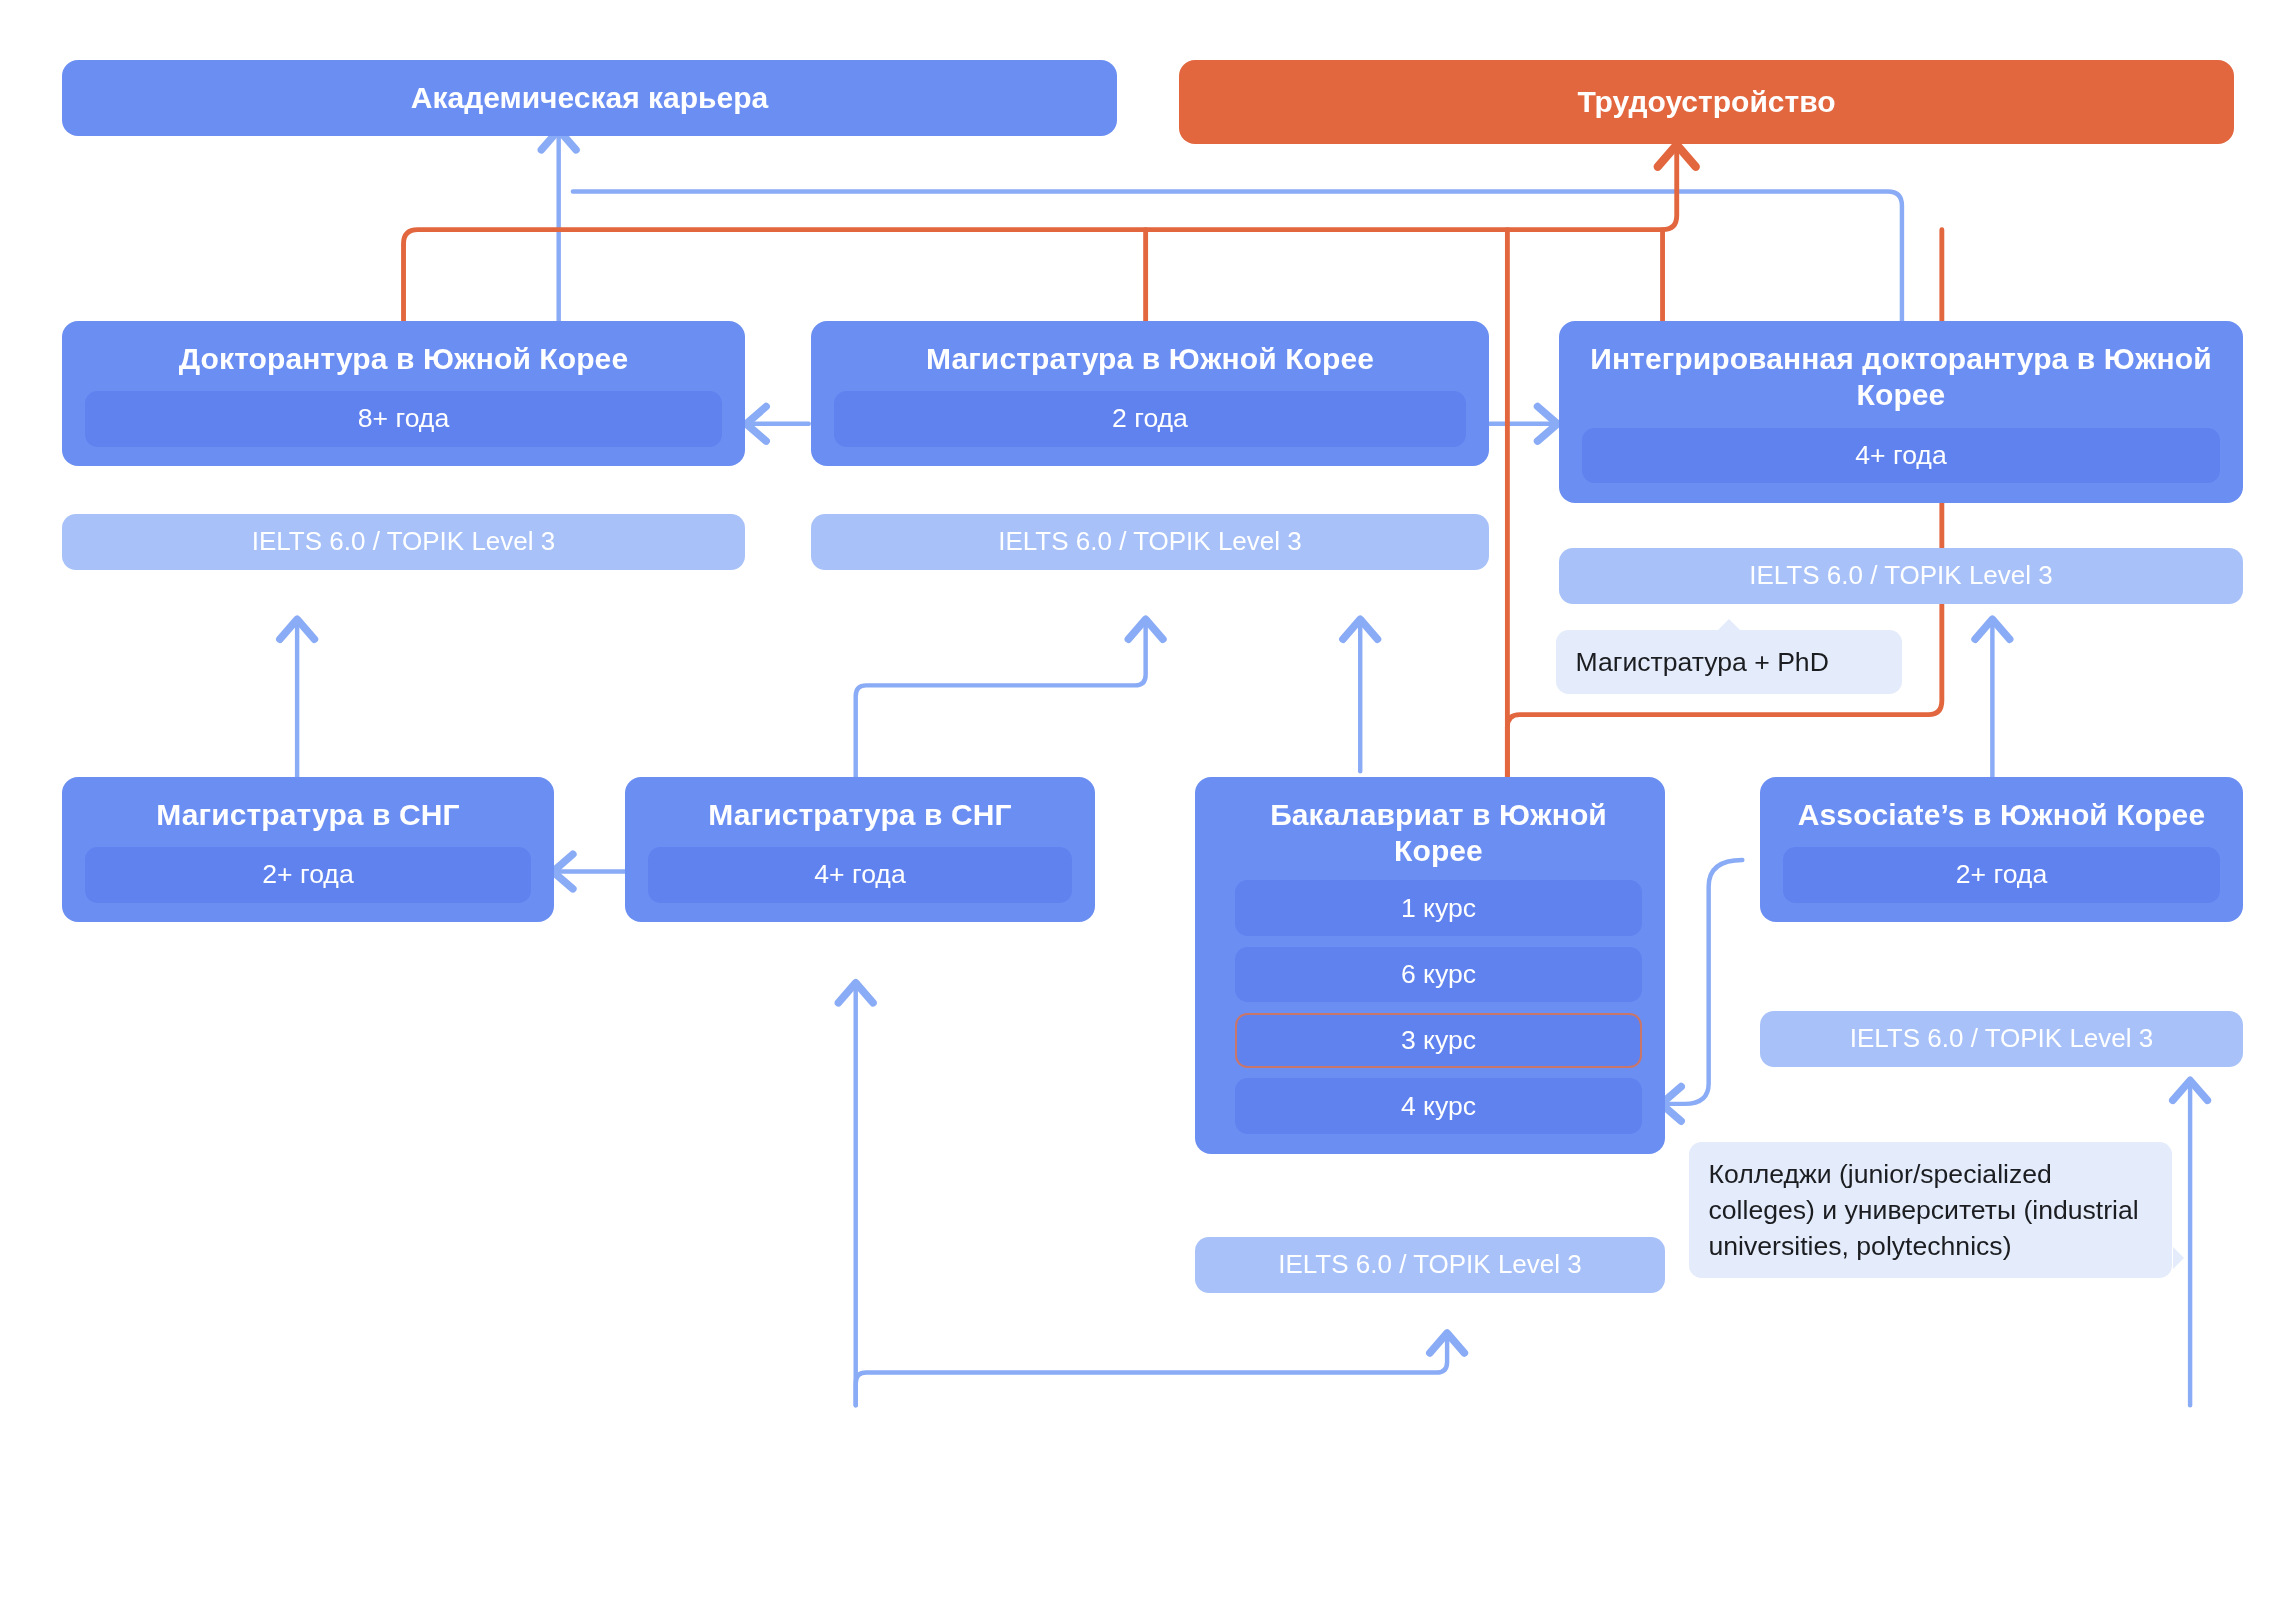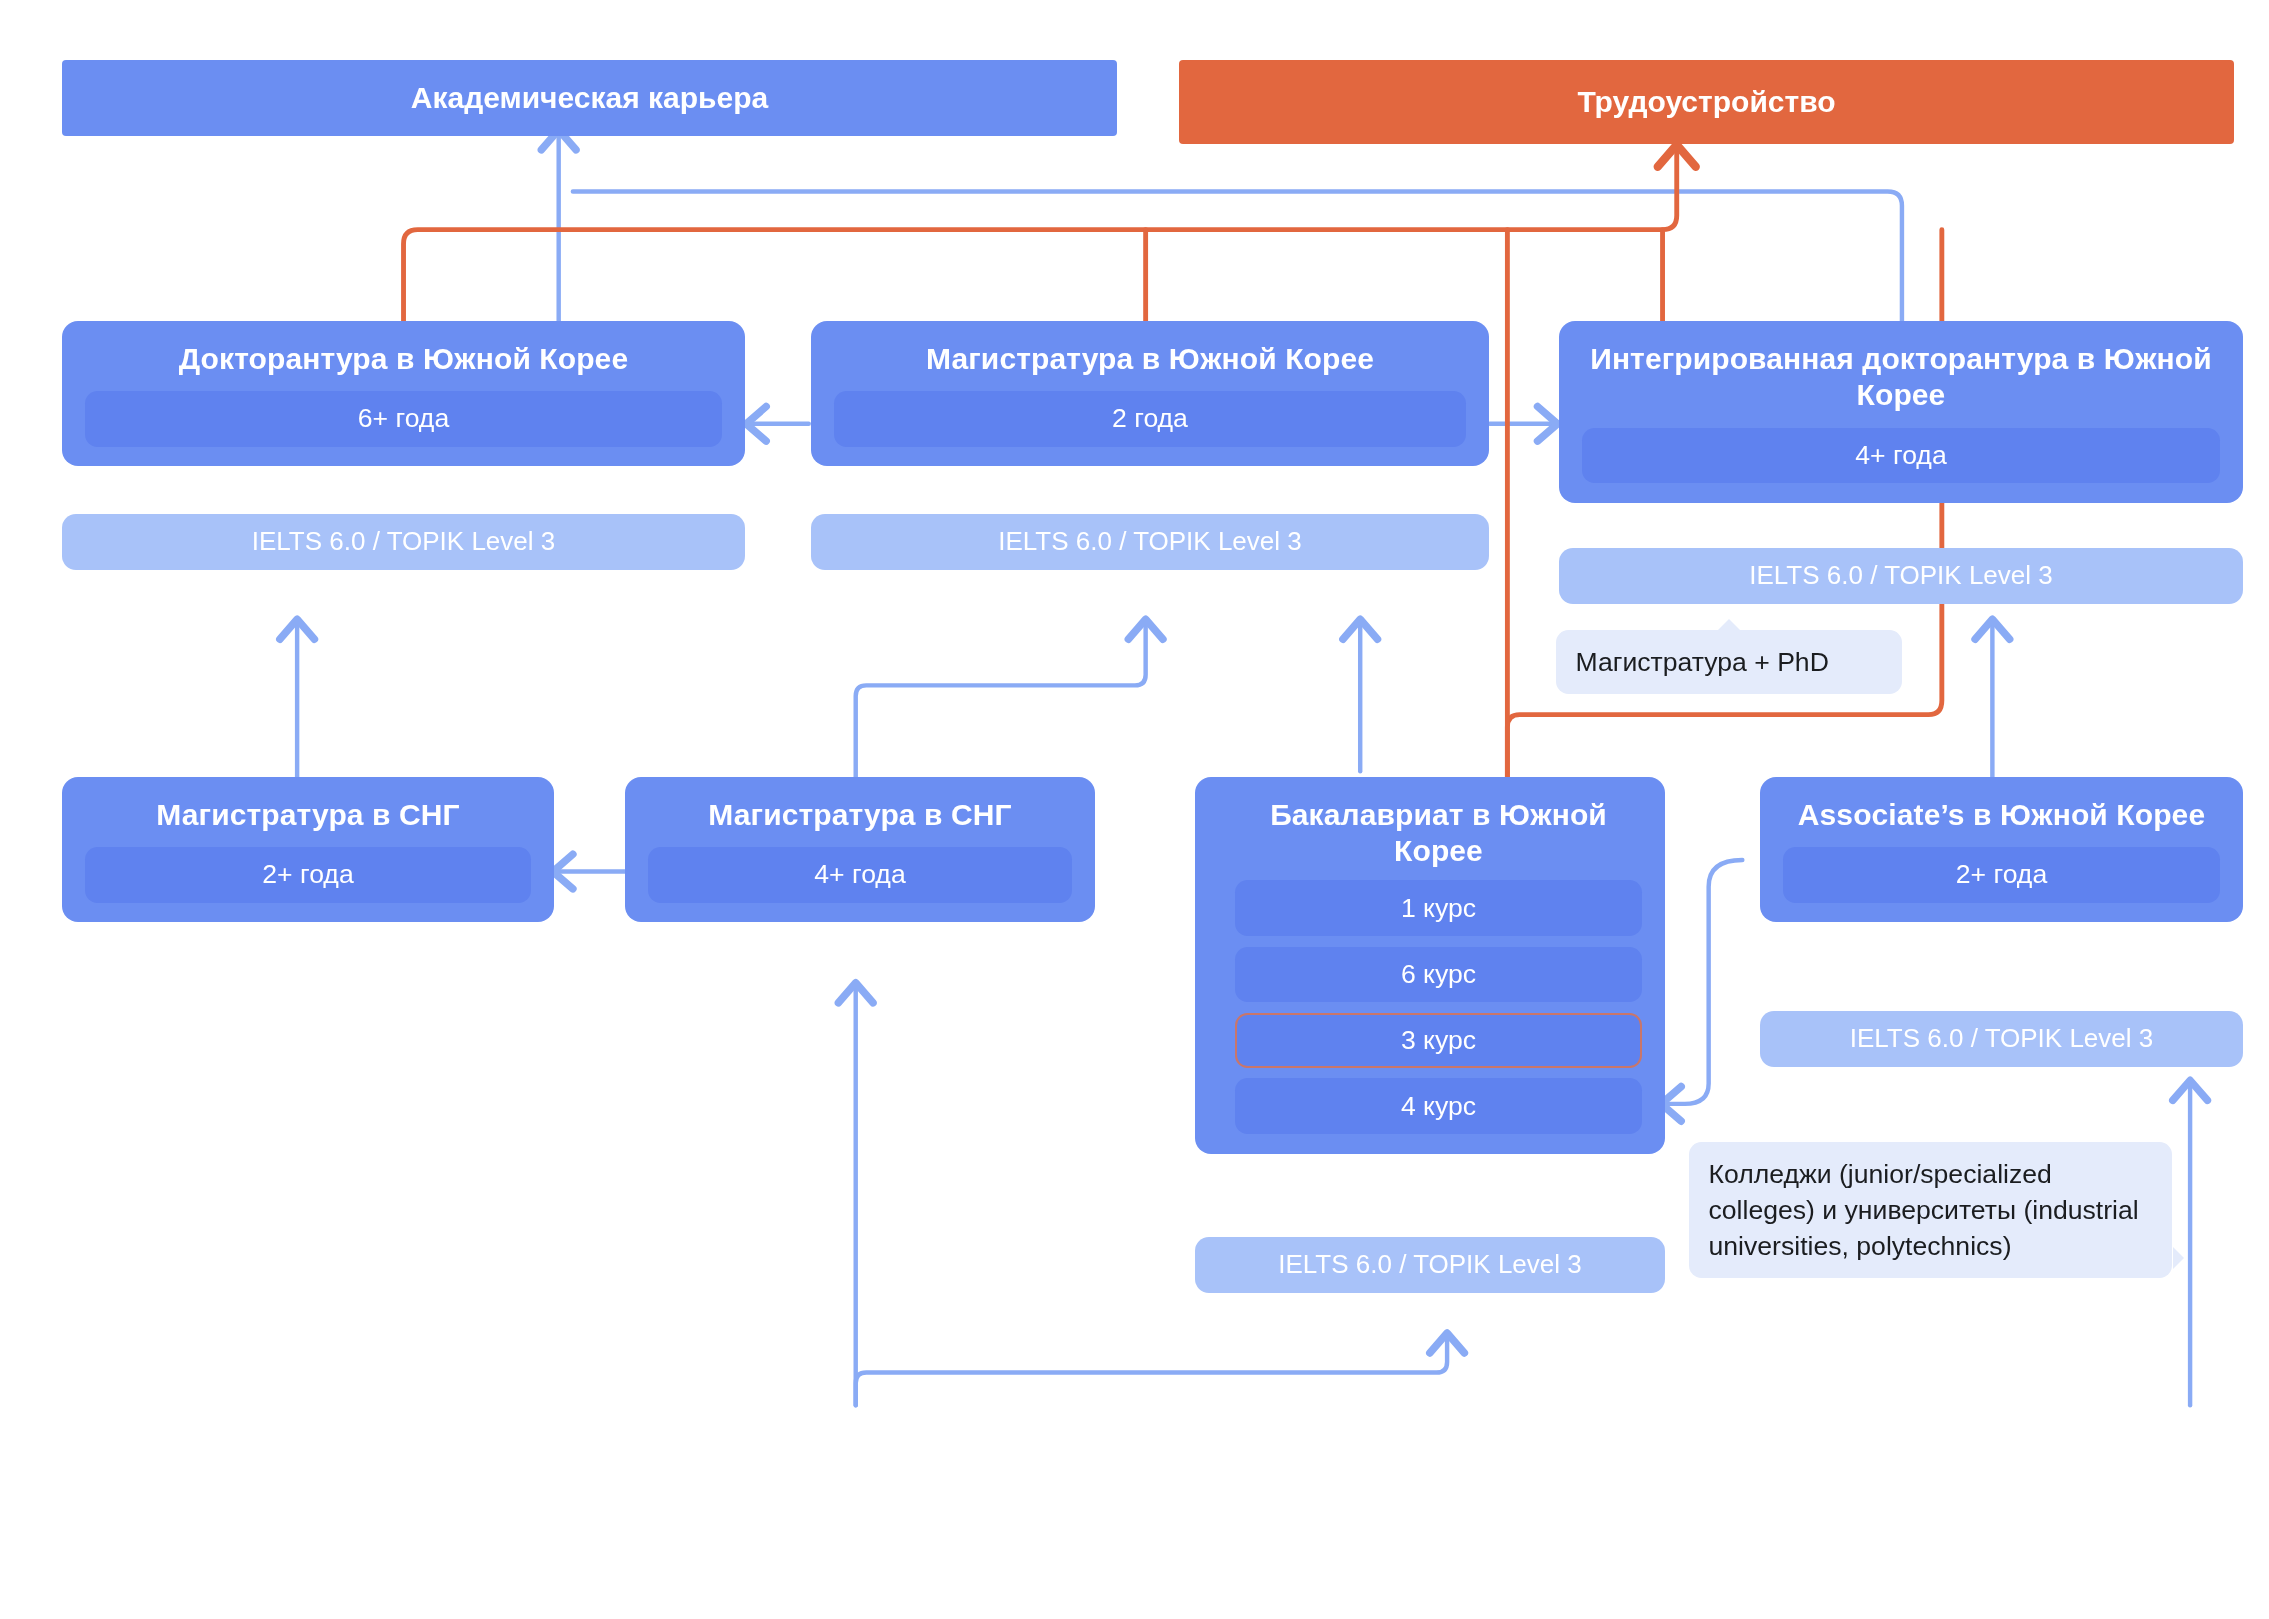--- a/index.html
+++ b/index.html
@@ -53,21 +53,21 @@
     color: #ffffff;
     font-size: 26px;
     text-align: center;
     padding: 12.4px 0;
     z-index: 5;
   }
 
   
   .banner {
     position: absolute;
-    border-radius: 4px;
+    border-radius: 16px;
     color: #ffffff;
     font-weight: bold;
     font-size: 30px;
     display: flex; align-items: center; justify-content: center;
     z-index: 5;
   }
   .banner.academic { background: #6b8ef2; }
   .banner.job      { background: #e2673f; }
 
   
@@ -177,21 +177,21 @@
       <path d="M1700,880 L1700,259"></path>
     </g>
   </svg>
 
   <div class="banner academic" style="left:62px; top:60px; width:1055px; height:76px;">Академическая карьера</div>
 
   <div class="banner job" style="left:1179px; top:60px; width:1055px; height:84px;text-align:center;">Трудоустройство</div>
 
   <div class="node" style="left:62px; top:321px; width:683px;">
     <div class="title">Докторантура в Южной Корее</div>
-    <div class="chip">6+ года</div>
+    <div class="chip">8+ года</div>
   </div>
   <div class="req" style="left:62px; top:514px; width:683px;">IELTS 6.0 / TOPIK Level 3</div>
 
   <div class="node" style="left:811px; top:321px; width:678px;">
     <div class="title">Магистратура в Южной Корее</div>
     <div class="chip">2 года</div>
   </div>
   <div class="req" style="left:811px; top:514px; width:678px;">IELTS 6.0 / TOPIK Level 3</div>
 
   <div class="node" style="left:1559px; top:321px; width:684px;">

